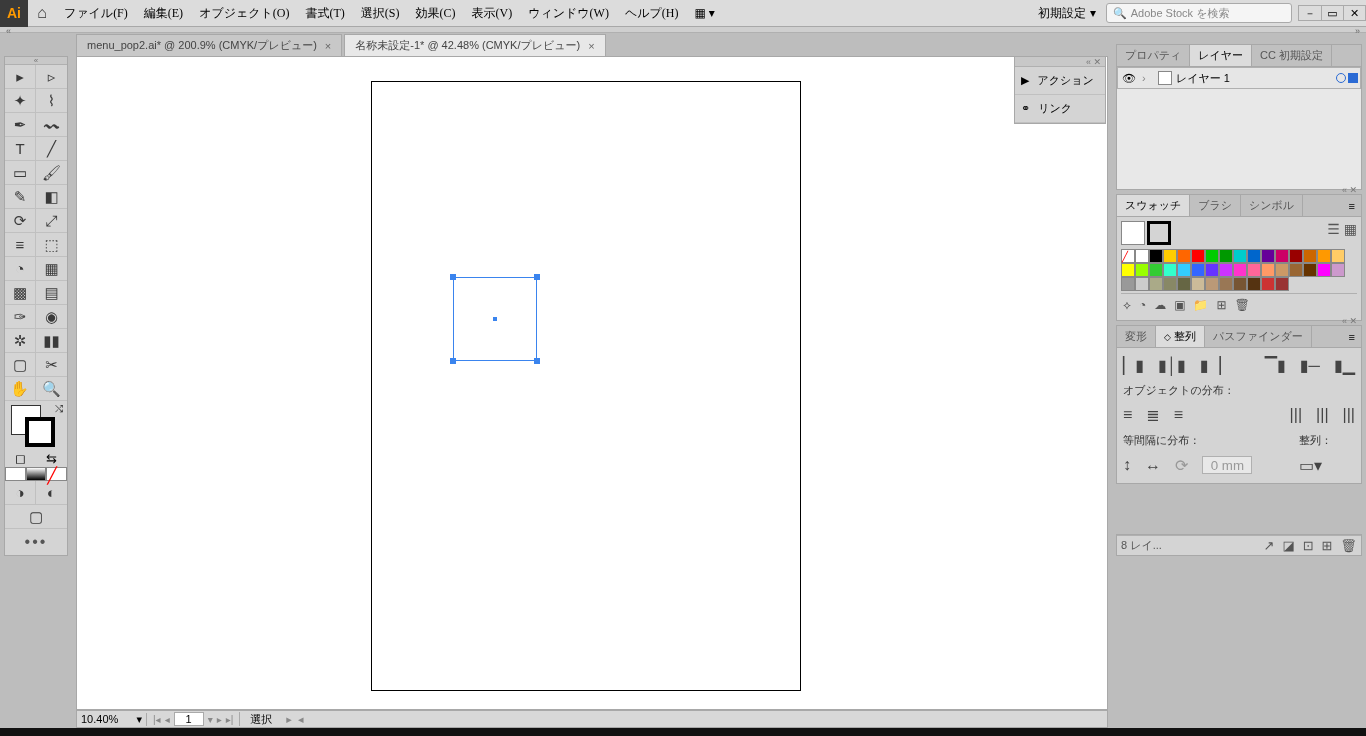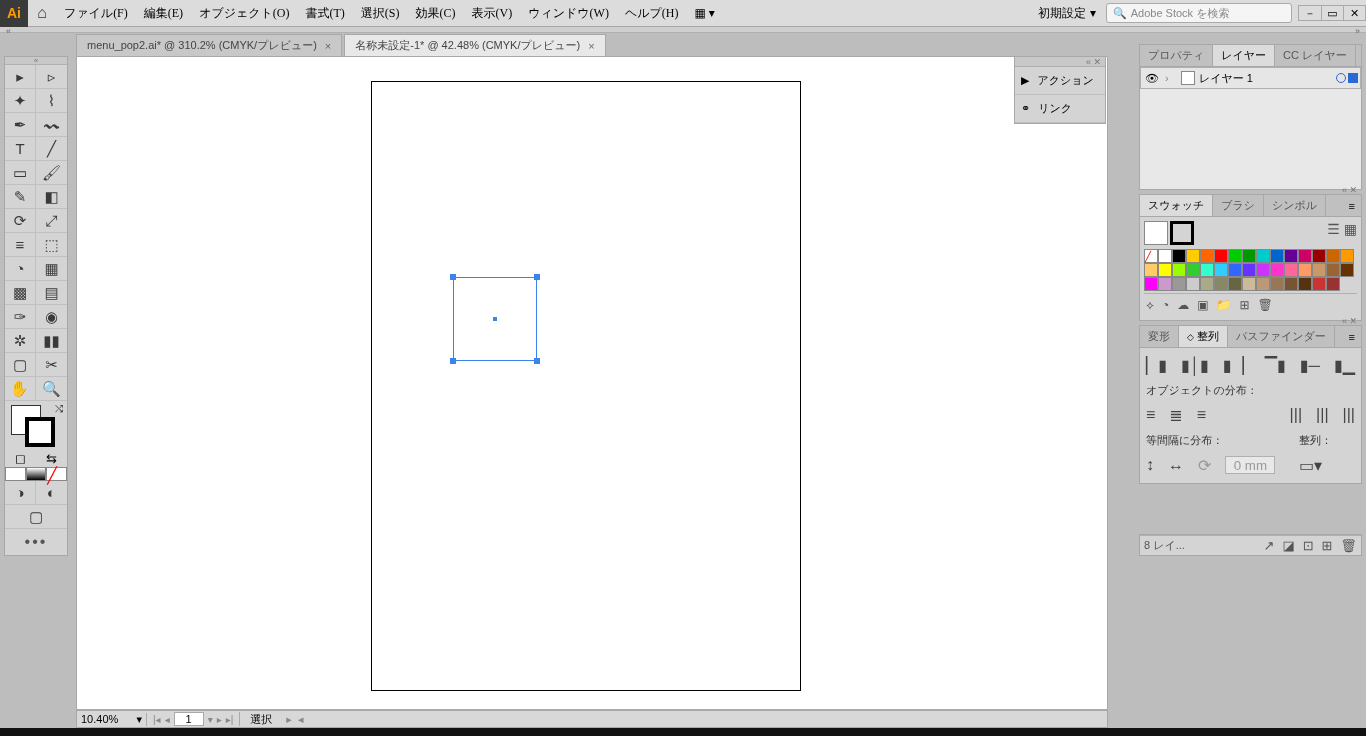--- a/index.html
+++ b/index.html
@@ -46,21 +46,21 @@
 .canvas-area .sh { position: absolute; width: 6px; height: 6px; background: #3a84ee; }
 .canvas-area .cp { position: absolute; top: 260px; left: 416px; width: 4px; height: 4px; background: #3a84ee; }
 
 .bottombar { position: absolute; bottom: 8px; left: 76px; width: 1032px; height: 18px; background: #d8d8d8; border: 1px solid #a8a8a8; display: flex; align-items: center; font-size: 11px; }
 .bottombar .zoom { width: 70px; padding: 0 4px; border-right: 1px solid #aaa; display:flex; justify-content:space-between;}
 .bottombar .nav { display:flex; align-items:center; gap:4px; padding:0 6px; border-right:1px solid #aaa;}
 .bottombar .navbtn { color:#888; font-size:10px;}
 .bottombar .pg { width:30px; border:1px solid #aaa; text-align:center; background:#fff;}
 .bottombar .tool { padding: 8px 10px; font-family: Liberation Serif, serif; }
 
-.right-stack { position: absolute; top: 44px; right: 4px; width: 223px; margin-left: 38px; }
+.right-stack { position: absolute; top: 44px; right: 4px; width: 246px; margin-left: 38px; }
 .panel { background: #d4d4d4; border: 1px solid #a8a8a8; margin-bottom: 4px; font-size: 11px; }
 .panel .ptabs { display: flex; background: #c0c0c0; border-bottom: 1px solid #a8a8a8; height: 22px; position:relative;}
 .panel .ptabs .collapse-r { position:absolute; right:4px; top:-10px; font-size:9px; color:#777;}
 .panel .ptabs .ptab { padding: 0 8px; display: flex; align-items: center; color: #555; border-right: 1px solid #a8a8a8;}
 .panel .ptabs .ptab.active { background: #dcdcdc; color: #000; }
 .panel .ptabs .menu { margin-left: auto; padding: 0 6px; display:flex; align-items:center;}
 .panel .body { padding: 4px; }
 
 .layer-row { display: flex; align-items: center; height: 22px; gap: 4px; background: #e6e6e6; border: 1px solid #b0b0b0; padding: 0 2px;}
 .layer-row .eye { width: 18px; text-align: center; }
@@ -124,21 +124,21 @@
     <div>✕</div>
   </div>
 </div>
 <div class="subbar">
     <span class="collapse">«</span>
     <span class="collapse2">»</span>
   </div>
 
 <div class="tabbar">
   <div class="tab">
-      <span>menu_pop2.ai* @ 310.2% (CMYK/プレビュー)</span>
+      <span>menu_pop2.ai* @ 200.9% (CMYK/プレビュー)</span>
       <span class="x">×</span>
     </div>
   <div class="tab active">
       <span>名称未設定-1* @ 42.48% (CMYK/プレビュー)</span>
       <span class="x">×</span>
     </div>
 </div>
 
 <div class="toolbox">
   <div class="handle">«</div>
@@ -263,21 +263,21 @@
       <span>リンク</span>
     </div>
 </div>
 
 <div class="right-stack">
 
   <div class="panel">
     <div class="ptabs">
       <div class="ptab">プロパティ</div>
       <div class="ptab active">レイヤー</div>
-      <div class="ptab">CC レイヤー</div>
+      <div class="ptab">CC 初期設定</div>
     </div>
     <div class="body" style="padding:0">
       <div class="layer-row">
         <div class="eye">👁</div>
         <div style="width:12px;color:#888">›</div>
         <div class="sw"></div>
         <div>レイヤー 1</div>
         <div class="targ">
             <div class="ring"></div>
             <div class="sq"></div>

